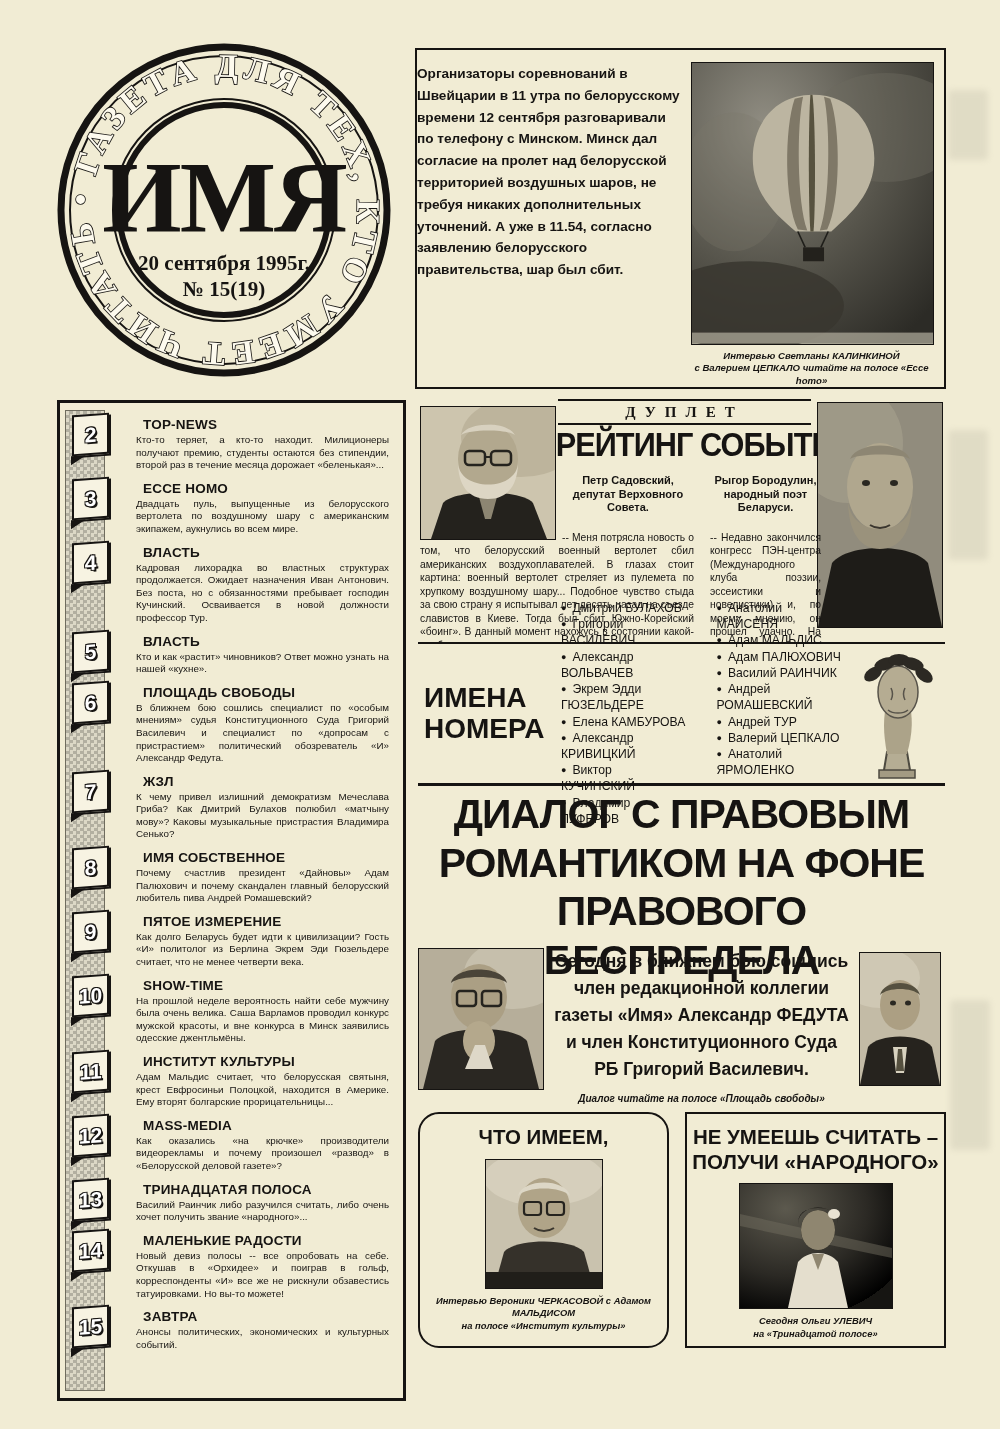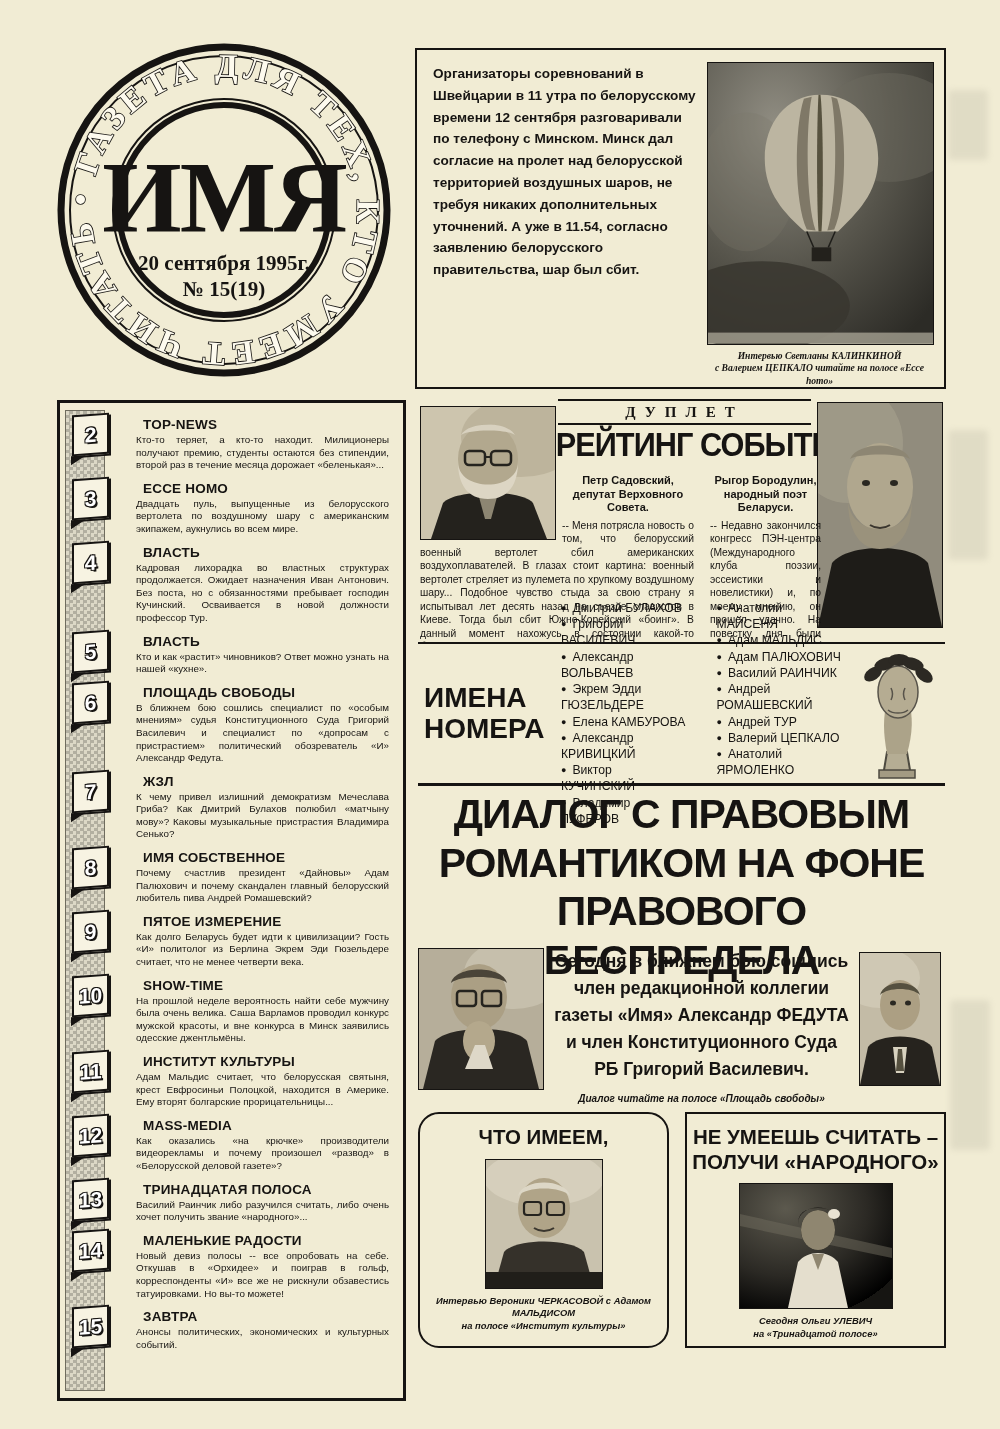--- a/index.html
+++ b/index.html
@@ -5,22 +5,22 @@
   html,body{margin:0;padding:0;}
   .page{position:relative;width:1000px;height:1429px;background:#f1ecd4;color:#161412;
         font-family:"Liberation Sans",sans-serif;overflow:hidden;}
   .abs{position:absolute;}
   
   .bleed{position:absolute;background:#8f8c7c;opacity:.16;filter:blur(3px);border-radius:4px;}
   
   #masthead{left:48px;top:32px;width:352px;height:362px;}
   
   #lead{left:415px;top:48px;width:527px;height:337px;border:2px solid #161412;display:flex;background:#f1ecd4;}
-  .lead-text{width:264px;padding:13px 4px 0 16px;font-weight:bold;font-size:13.6px;line-height:21.8px;}
-  .lead-photo-col{flex:1;padding:12px 12px 0 6px;display:flex;flex-direction:column;font-family:Liberation Serif, serif;}
+  .lead-text{width:264px;padding:13px 4px 0 0;font-weight:bold;font-size:13.6px;line-height:21.8px;}
+  .lead-photo-col{flex:1;padding:12px 12px 0 6px;display:flex;flex-direction:column;}
   .lead-photo{width:100%;height:283px;border:1px solid #161412;}
   .lead-caption{margin-top:5px;font-style:italic;font-weight:bold;font-size:9.6px;line-height:12.5px;text-align:center;}
   
   #toc{left:57px;top:400px;width:343px;height:995px;border:3px solid #161412;background:#f1ecd4;}
   #toc::before{content:'';position:absolute;left:5px;top:7px;bottom:7px;width:38px;
       background:repeating-conic-gradient(#b2afa0 0% 25%,#dcd8c6 0% 50%) 0 0/7px 7px;border:1px solid #6f6c5e;}
   .toc-items{position:relative;margin-left:76px;padding:14px 14px 0 0;}
   .toc-item{position:relative;margin-bottom:9px;}
   .toc-title{font-size:13.5px;font-weight:900;margin:0 7px 2px;letter-spacing:.2px;}
   .toc-summary{font-size:9.8px;line-height:12.6px;margin:0;text-align:justify;}
@@ -38,21 +38,21 @@
   .kicker{font-family:"Liberation Serif",serif;font-weight:bold;font-size:15px;letter-spacing:9px;text-indent:9px;}
   .duplet-headline{position:absolute;left:128px;right:124px;top:30px;text-align:center;font-size:33px;
        font-weight:900;letter-spacing:-1px;white-space:nowrap;transform:scaleX(.93);}
   .photo-frame{border:1px solid #161412;overflow:hidden;background:#8a867a;}
   .photo-sadovsky{left:2px;top:10px;width:134px;height:132px;}
   .photo-borodulin{right:2px;top:6px;width:124px;height:224px;}
   .dup-col-left{position:absolute;left:2px;top:76px;width:274px;height:170px;overflow:hidden;}
   .dup-col-right{position:absolute;left:292px;top:76px;width:237px;height:170px;overflow:hidden;}
   .dup-spacer-l{float:left;width:142px;height:68px;}
   .dup-spacer-r{float:right;width:126px;height:156px;}
-  .speaker{font-weight:bold;font-size:11px;line-height:13.5px;text-align:center;margin:2px 0 4px;}
+  .speaker{font-weight:bold;font-size:11px;line-height:13.5px;text-align:center;margin:2px 0 16px;}
   .dup-text{font-size:10.3px;line-height:13.5px;text-align:justify;}
   
   #names{left:418px;top:642px;width:527px;height:141px;border-bottom:3px solid #161412;
        display:flex;align-items:center;}
   .names-label{width:128px;font-size:28px;font-weight:900;line-height:31px;padding-left:6px;}
   .names-cols{display:flex;flex:1;gap:10px;padding-top:2px;}
   .names-cols ul{list-style:none;margin:9px;padding:0;font-size:12.2px;line-height:16.2px;flex:1;}
   .bullet{font-size:9px;margin-right:6px;vertical-align:1px;}
   .bust{width:88px;height:132px;margin:2px 4px 0 0;}
   

